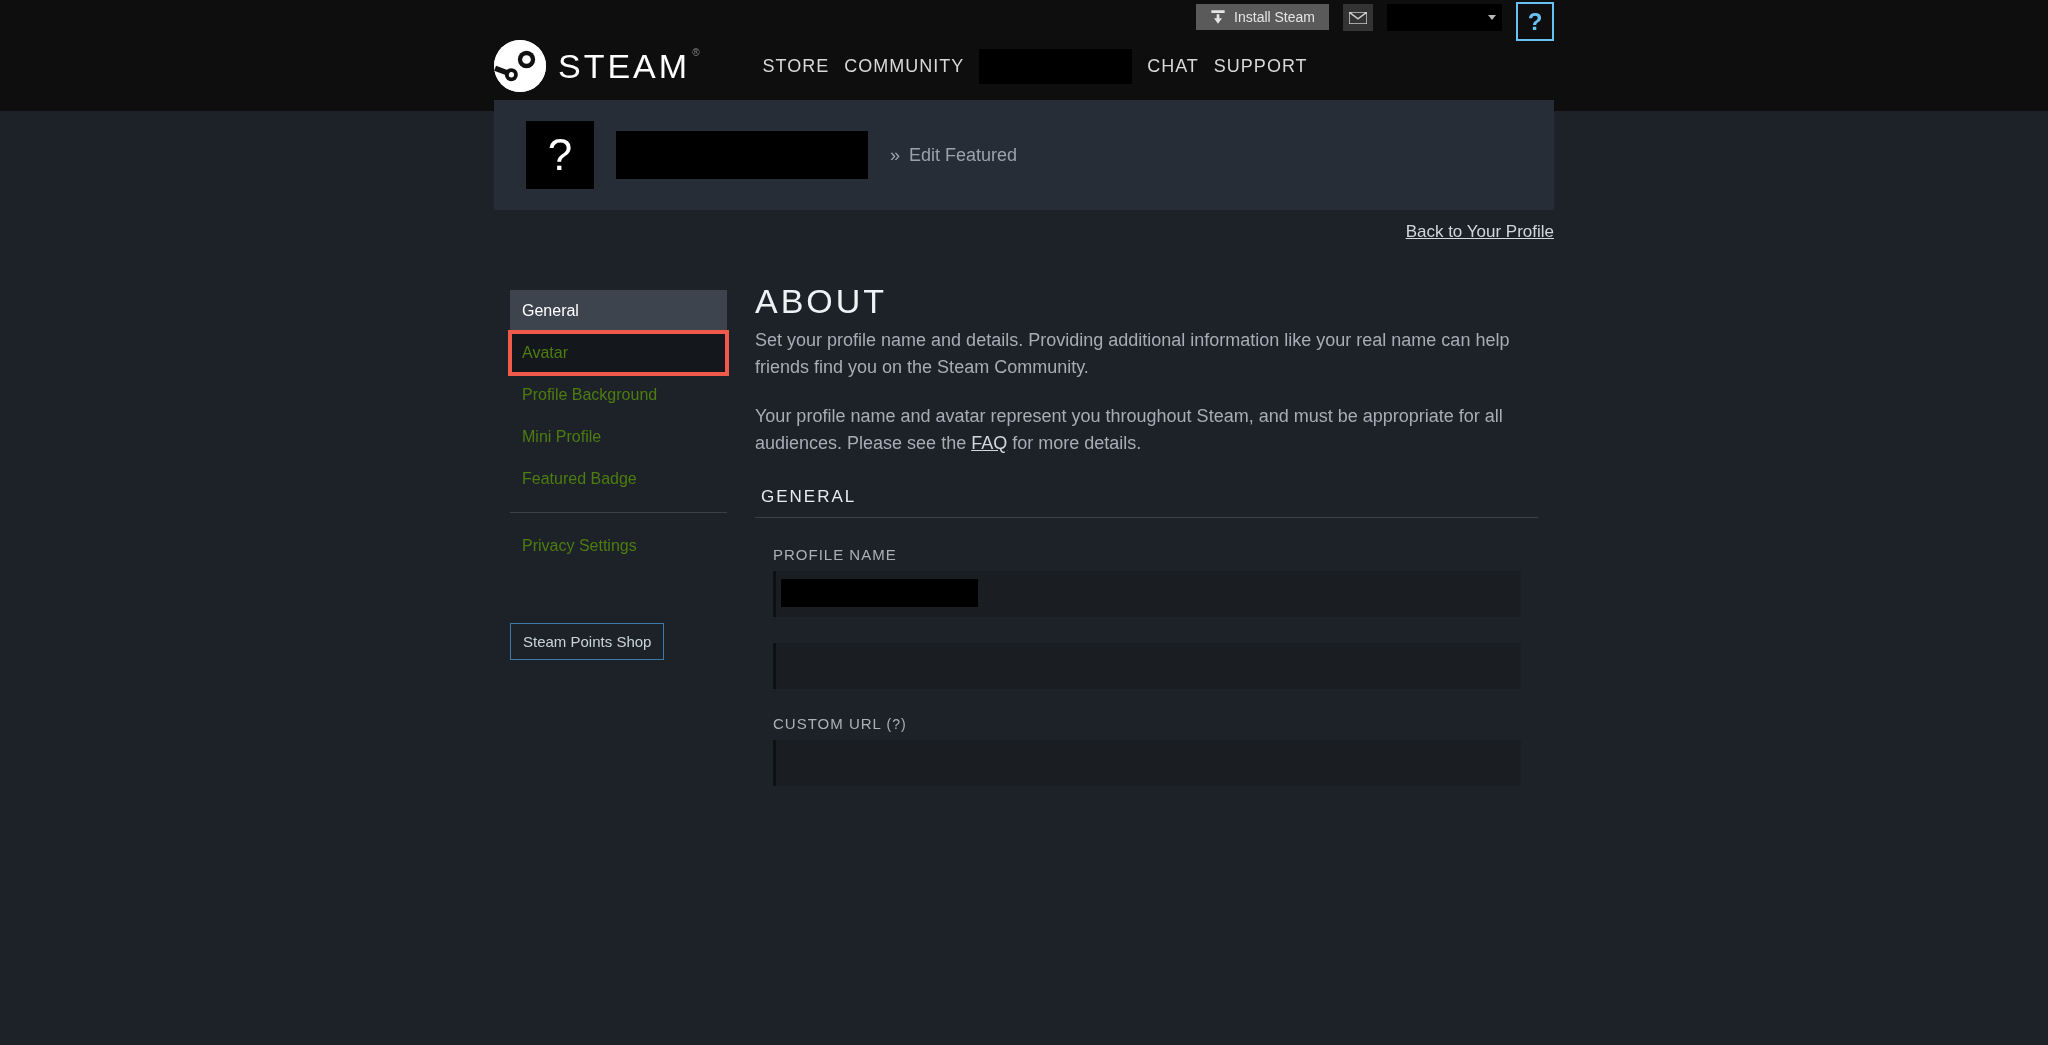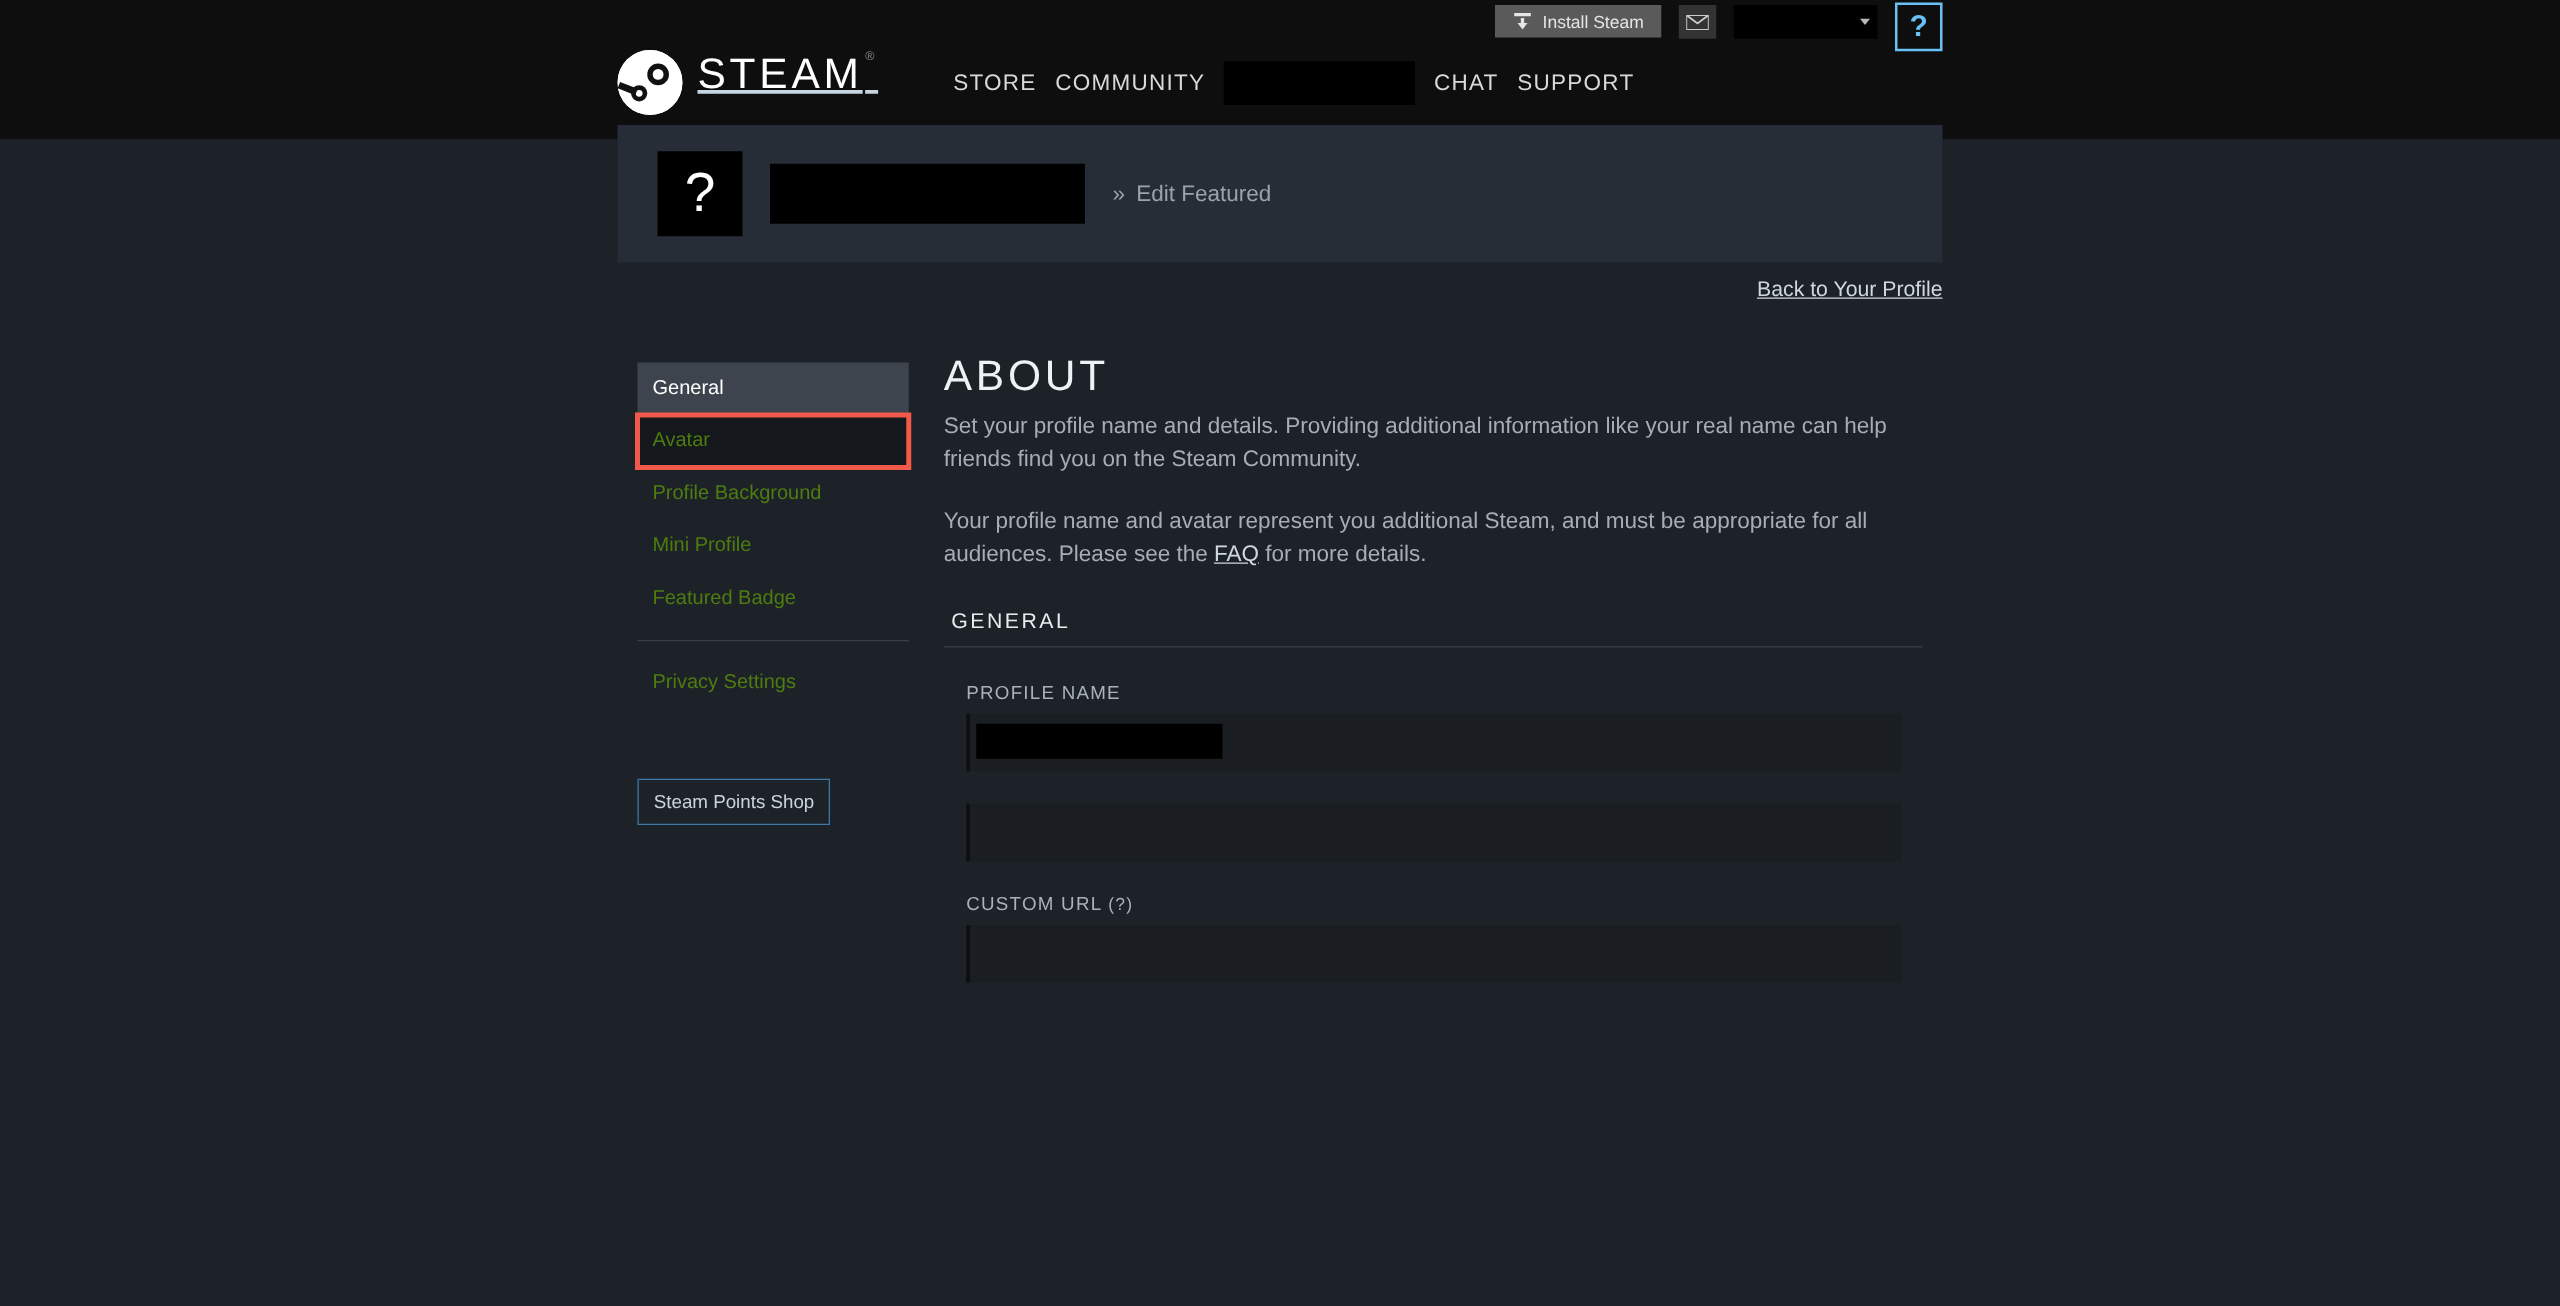--- a/index.html
+++ b/index.html
@@ -79,25 +79,24 @@
   
   .nav-wrap {
     width: 1060px;
     margin: 0 auto;
     display: flex;
     align-items: center;
     height: 68px;
   }
   .steam-logo {
     display: flex;
-    align-items: flex-start;
+    align-items: center;
     gap: 12px;
     margin-right: 60px;
     cursor: pointer;
-    text-decoration: underline;
   }
   .steam-logo .icon {
     width: 52px; height: 52px;
     border-radius: 50%;
     background: #fff;
     position: relative;
     display: flex;
     align-items: center;
     justify-content: center;
   }
@@ -366,21 +365,21 @@
       <div class="side-item">Featured Badge</div>
       <div class="side-sep"></div>
       <div class="side-item">Privacy Settings</div>
       <div class="shop-btn">Steam Points Shop</div>
     </div>
 
     <div class="content">
       <div class="about-h">ABOUT</div>
       <div class="about-p">Set your profile name and details. Providing additional information like your real name can help friends find you on the Steam Community.</div>
       <div class="about-p">
-        <span>Your profile name and avatar represent you additional Steam, and must be appropriate for all audiences. Please see the </span><span class="faq">FAQ</span><span> for more details.</span>
+        <span>Your profile name and avatar represent you throughout Steam, and must be appropriate for all audiences. Please see the </span><span class="faq">FAQ</span><span> for more details.</span>
       </div>
 
       <div class="section-head">GENERAL</div>
 
       <div class="field-block">
         <div class="field-label">PROFILE NAME</div>
         <div class="blackout">
           <input class="text-input" value="" style="">
         </div>
       </div>

